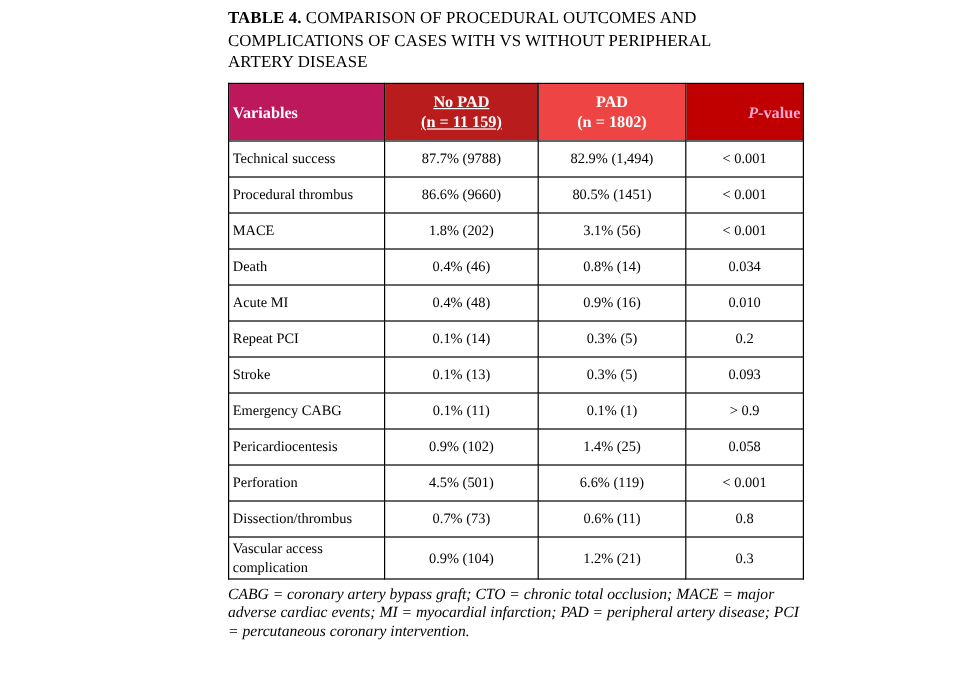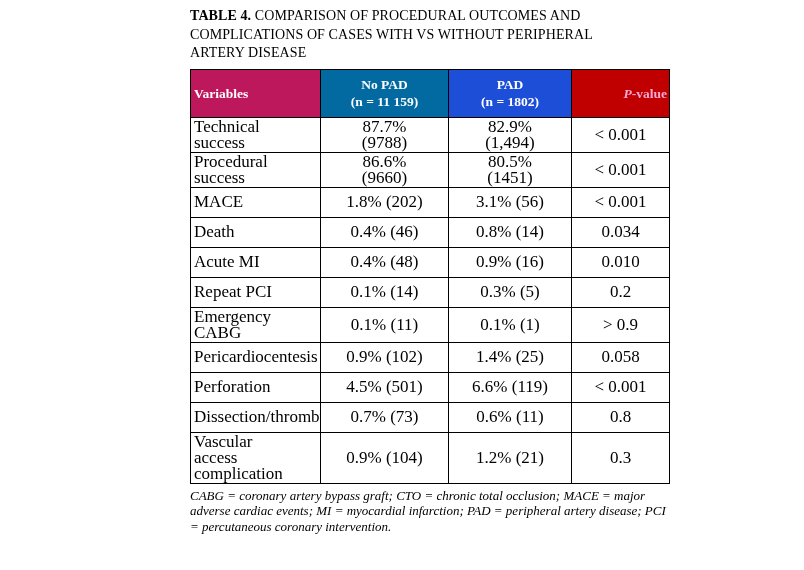--- a/index.html
+++ b/index.html
@@ -54,21 +54,21 @@
     height: 45px;
     text-align: center;
     vertical-align: middle;
     padding: 1px 2px;
   }
   thead th.var-col {
     text-align: left;
     padding-left: 3px;
   }
   tbody td {
-    font-size: 17px;
+    font-size: 12px;
     height: 27px;
     text-align: center;
     vertical-align: middle;
     padding: 1px 20px;
     line-height: 16px;
   }
   tbody td.var-cell {
     text-align: left;
     padding-left: 3px;
   }
@@ -97,40 +97,40 @@
     <table class="main">
       <colgroup>
         <col style="width:130px">
         <col style="width:128px">
         <col style="width:123px">
         <col style="width:98px">
       </colgroup>
       <thead>
         <tr>
           <th class="var-col" style="background: #be185d; color: rgb(255, 255, 255);">Variables</th>
-          <th style="background: #0369a1; color: rgb(255, 255, 255);">
+          <th style="background: #b91c1c; color: rgb(255, 255, 255); text-decoration: underline;">
             <div>No PAD</div>
             <div>(n = 11 159)</div>
           </th>
-          <th style="background: #1d4ed8; color: rgb(255, 255, 255);">
+          <th style="background: #ef4444; color: rgb(255, 255, 255);">
             <div>PAD</div>
             <div>(n = 1802)</div>
           </th>
           <th style="background: rgb(192, 0, 0); color: #f9a8d4; text-align: right;"><span class="italic">P</span><span>-value</span></th>
         </tr>
       </thead>
       <tbody>
           <tr>
             <td class="var-cell">Technical success</td>
             <td>87.7% (9788)</td>
             <td>82.9% (1,494)</td>
             <td>&lt; 0.001</td>
           </tr>
           <tr>
-            <td class="var-cell">Procedural success</td>
+            <td class="var-cell">Procedural thrombus</td>
             <td>86.6% (9660)</td>
             <td>80.5% (1451)</td>
             <td>&lt; 0.001</td>
           </tr>
           <tr>
             <td class="var-cell">MACE</td>
             <td>1.8% (202)</td>
             <td>3.1% (56)</td>
             <td>&lt; 0.001</td>
           </tr>
@@ -144,20 +144,26 @@
             <td class="var-cell">Acute MI</td>
             <td>0.4% (48)</td>
             <td>0.9% (16)</td>
             <td>0.010</td>
           </tr>
           <tr>
             <td class="var-cell">Repeat PCI</td>
             <td>0.1% (14)</td>
             <td>0.3% (5)</td>
             <td>0.2</td>
+          </tr>
+          <tr>
+            <td class="var-cell">Stroke</td>
+            <td>0.1% (13)</td>
+            <td>0.3% (5)</td>
+            <td>0.093</td>
           </tr>
           <tr>
             <td class="var-cell">Emergency CABG</td>
             <td>0.1% (11)</td>
             <td>0.1% (1)</td>
             <td>&gt; 0.9</td>
           </tr>
           <tr>
             <td class="var-cell">Pericardiocentesis</td>
             <td>0.9% (102)</td>

